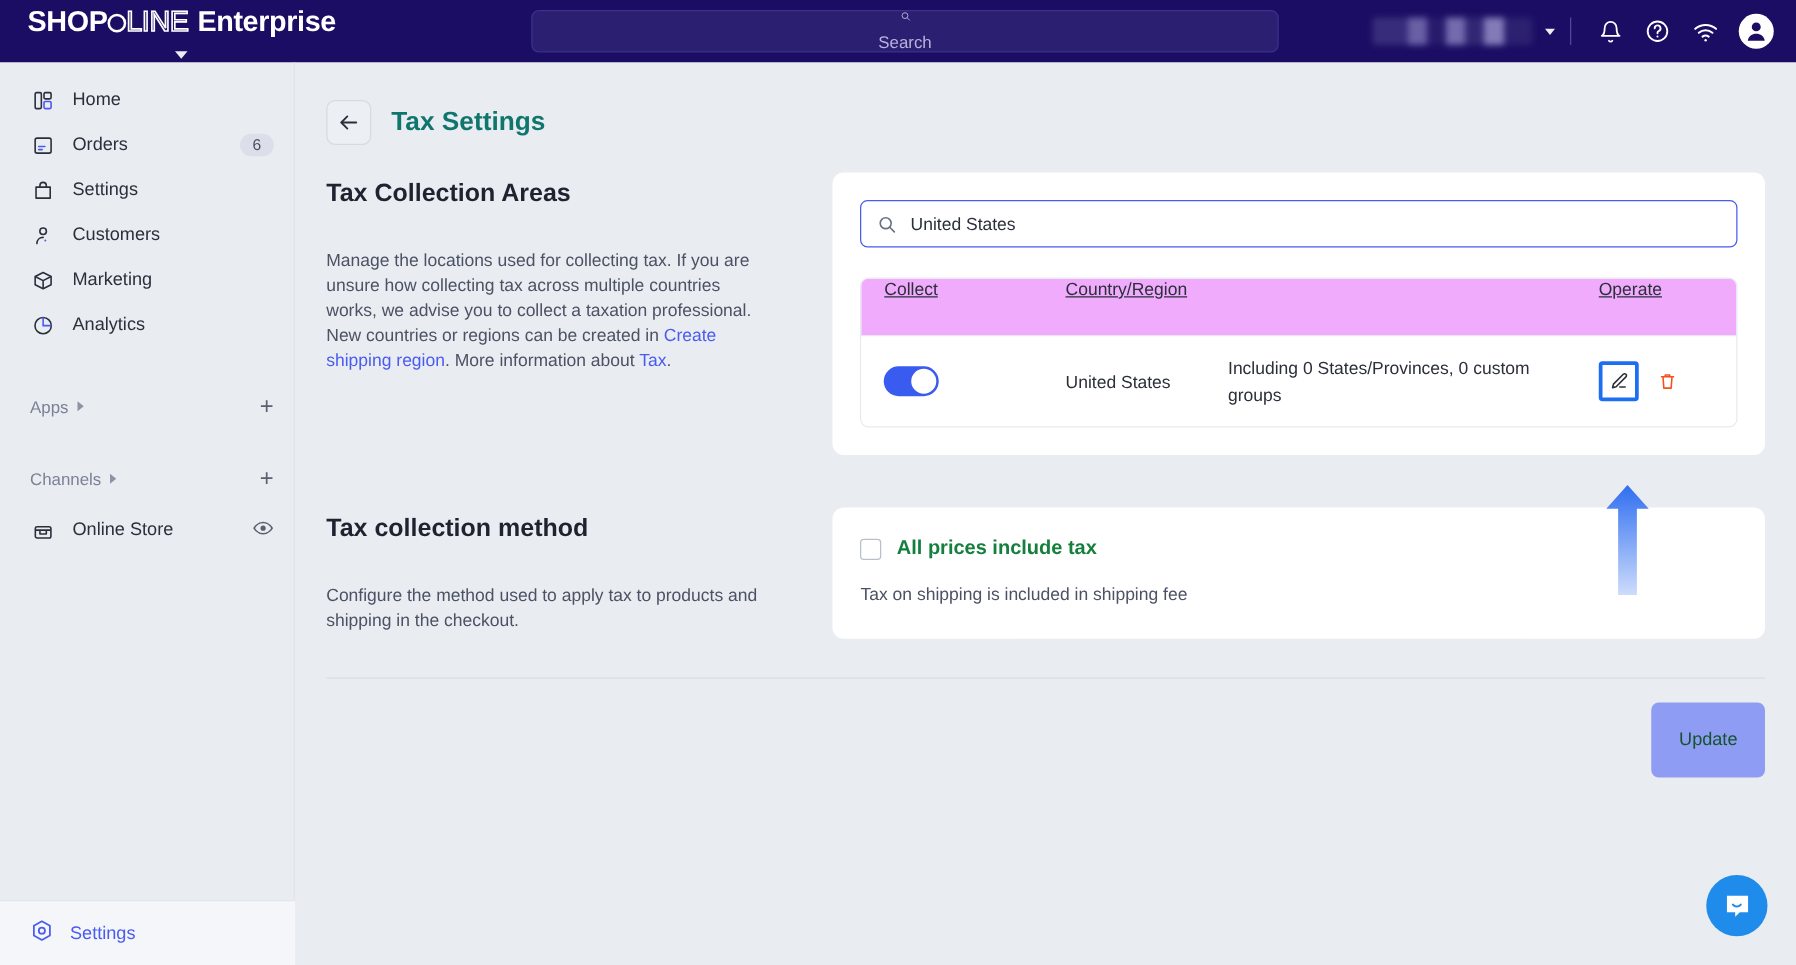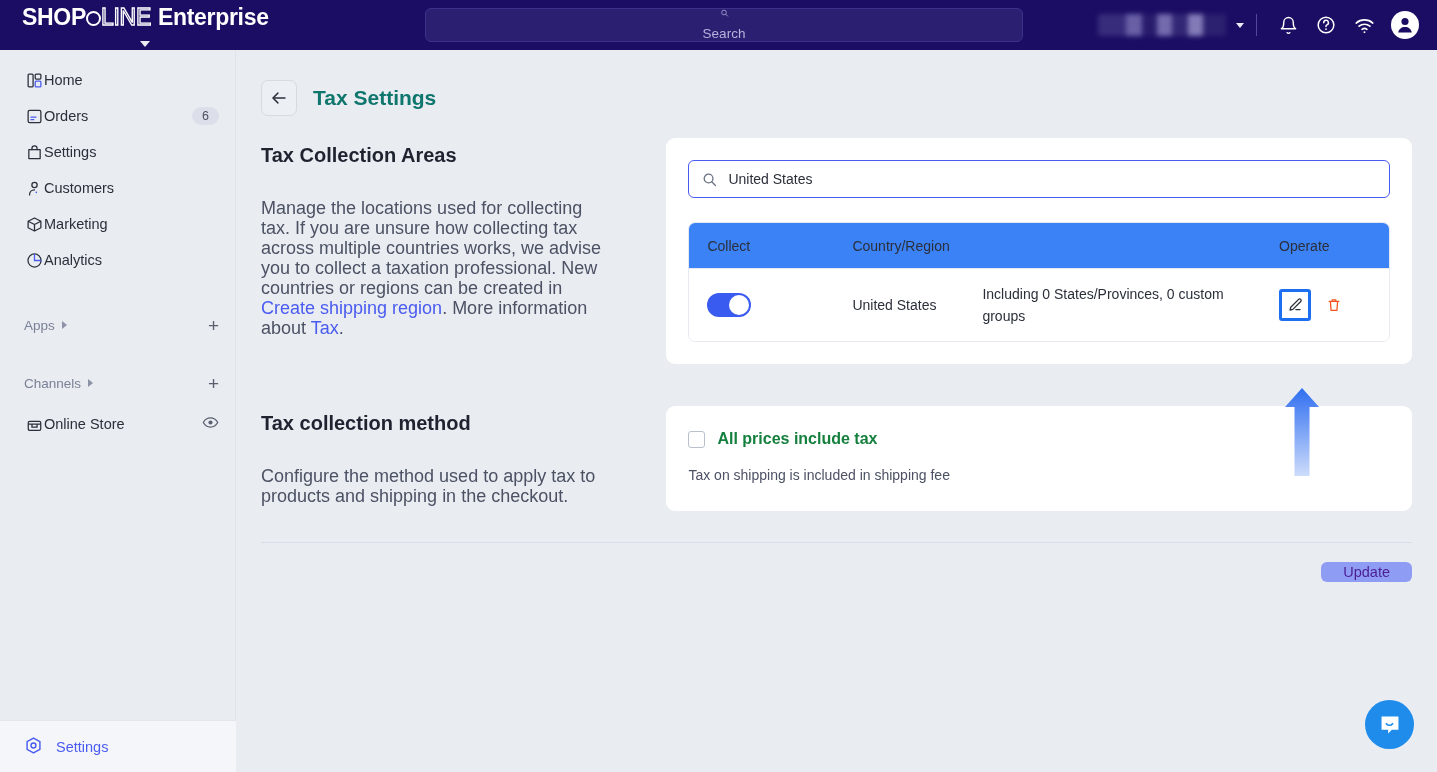--- a/index.html
+++ b/index.html
@@ -67,21 +67,21 @@
     width: 28px; height: 28px; border-radius: 50%; background: #ffffff;
     display: flex; align-items: center; justify-content: center; margin-left: 8px;
   }
 
   
   .sidebar {
     position: absolute; top: 50px; left: 0; width: 236px; height: 722px;
     background: #e9ecf1; border-right: 1px solid #dfe3ea;
   }
   .side-item {
-    height: 36px; display: flex; align-items: center; 
+    height: 36px; display: flex; align-items: center; gap: 14px;
     padding: 0 16px 0 24px; color: #2b2f3a; font-size: 14.5px;
     margin-bottom: 0px;
     justify-content: flex-end;
   }
   .side-item .ico { width: 20px; height: 20px; display: flex; align-items: center; justify-content: center; }
   .side-item .lbl { flex: 1; }
   .badge {
     background: #dcdfe9; color: #4a4f60; font-size: 12.5px;
     border-radius: 11px; padding: 3px 10px; line-height: 1;
   }
@@ -112,35 +112,35 @@
   .back-btn {
     width: 36px; height: 36px; border: 1px solid #d6dae3; border-radius: 7px;
     background: #eceff4; display: flex; align-items: center; justify-content: center;
     color: #2b2f3a;
   }
   .page-title { font-size: 21px; font-weight: bold; color: #0f766e; }
 
   .section { display: flex; padding: 22px 25px 0 25px; gap: 58px; }
   .sec-left { width: 360px; padding-top: 6px; }
   .sec-title { font-size: 20px; font-weight: bold; color: #1f2330; margin-bottom: 14px; }
-  .sec-desc { font-size: 18px; line-height: 20px; color: #4c5264; margin-top: 31px; }
+  .sec-desc { font-size: 14px; line-height: 20px; color: #4c5264; margin-top: 31px; }
   .lnk { color: #4a5bf0; }
 
   .card {
     background: #ffffff; border-radius: 9px; width: 771px; padding: 22px;
   }
   .search-box {
     height: 38px; border: 1.6px solid #4a5bf0; border-radius: 6px;
     display: flex; align-items: center; gap: 11px; padding: 0 13px;
     font-size: 14px; color: #2b2f3a;
   }
   .tbl { margin-top: 24px; border: 1px solid #e6e9f0; border-radius: 7px; overflow: hidden; }
   .tbl-head {
-    display: flex; background: #3b82f6; height: 46px; align-items: center;
-    font-size: 14px; color: #2b2f3a; border-bottom: 1px solid #e6e9f0;
+    display: flex; background: #f0abfc; height: 46px; align-items: flex-start;
+    font-size: 14px; color: #2b2f3a; border-bottom: 1px solid #e6e9f0; text-decoration: underline;
   }
   .tbl-row {
     display: flex; min-height: 72px; align-items: center;
     font-size: 14px; color: #2b2f3a; background: #ffffff;
   }
   .c1 { width: 163px; padding-left: 18px; }
   .c2 { width: 130px; }
   .c3 { flex: 1; line-height: 22px; padding-right: 20px; }
   .c4 { width: 110px; display: flex; align-items: center; gap: 10px; }
   .toggle {
@@ -169,22 +169,22 @@
   .chk-row { display: flex; align-items: center; gap: 12px; }
   .chk-box {
     width: 17px; height: 17px; border: 1.6px solid #b9bfcc; border-radius: 3px; background: #fff;
   }
   .chk-lbl { font-size: 16px; font-weight: bold; color: #15803d; }
   .chk-sub { font-size: 14px; color: #4c5264; margin-top: 19px; }
 
   .hr { height: 1px; background: #d8dde7; margin: 31px 25px 0 25px; }
   .footer { display: flex; justify-content: flex-end; padding: 19px 25px 0 25px; }
   .update-btn {
-    background: #8f9cf4; color: #4c1d95; font-size: 14.5px;
-    border-radius: 6px; padding: 2px 22px; border: none;
+    background: #8f9cf4; color: #14532d; font-size: 14.5px;
+    border-radius: 6px; padding: 22px 22px; border: none;
   }
   .chat-launcher {
     position: absolute; right: 23px; bottom: 23px; width: 49px; height: 49px;
     border-radius: 50%; background: #1f8ceb;
     display: flex; align-items: center; justify-content: center;
   }
 </style>
 </head>
 <body>
 

